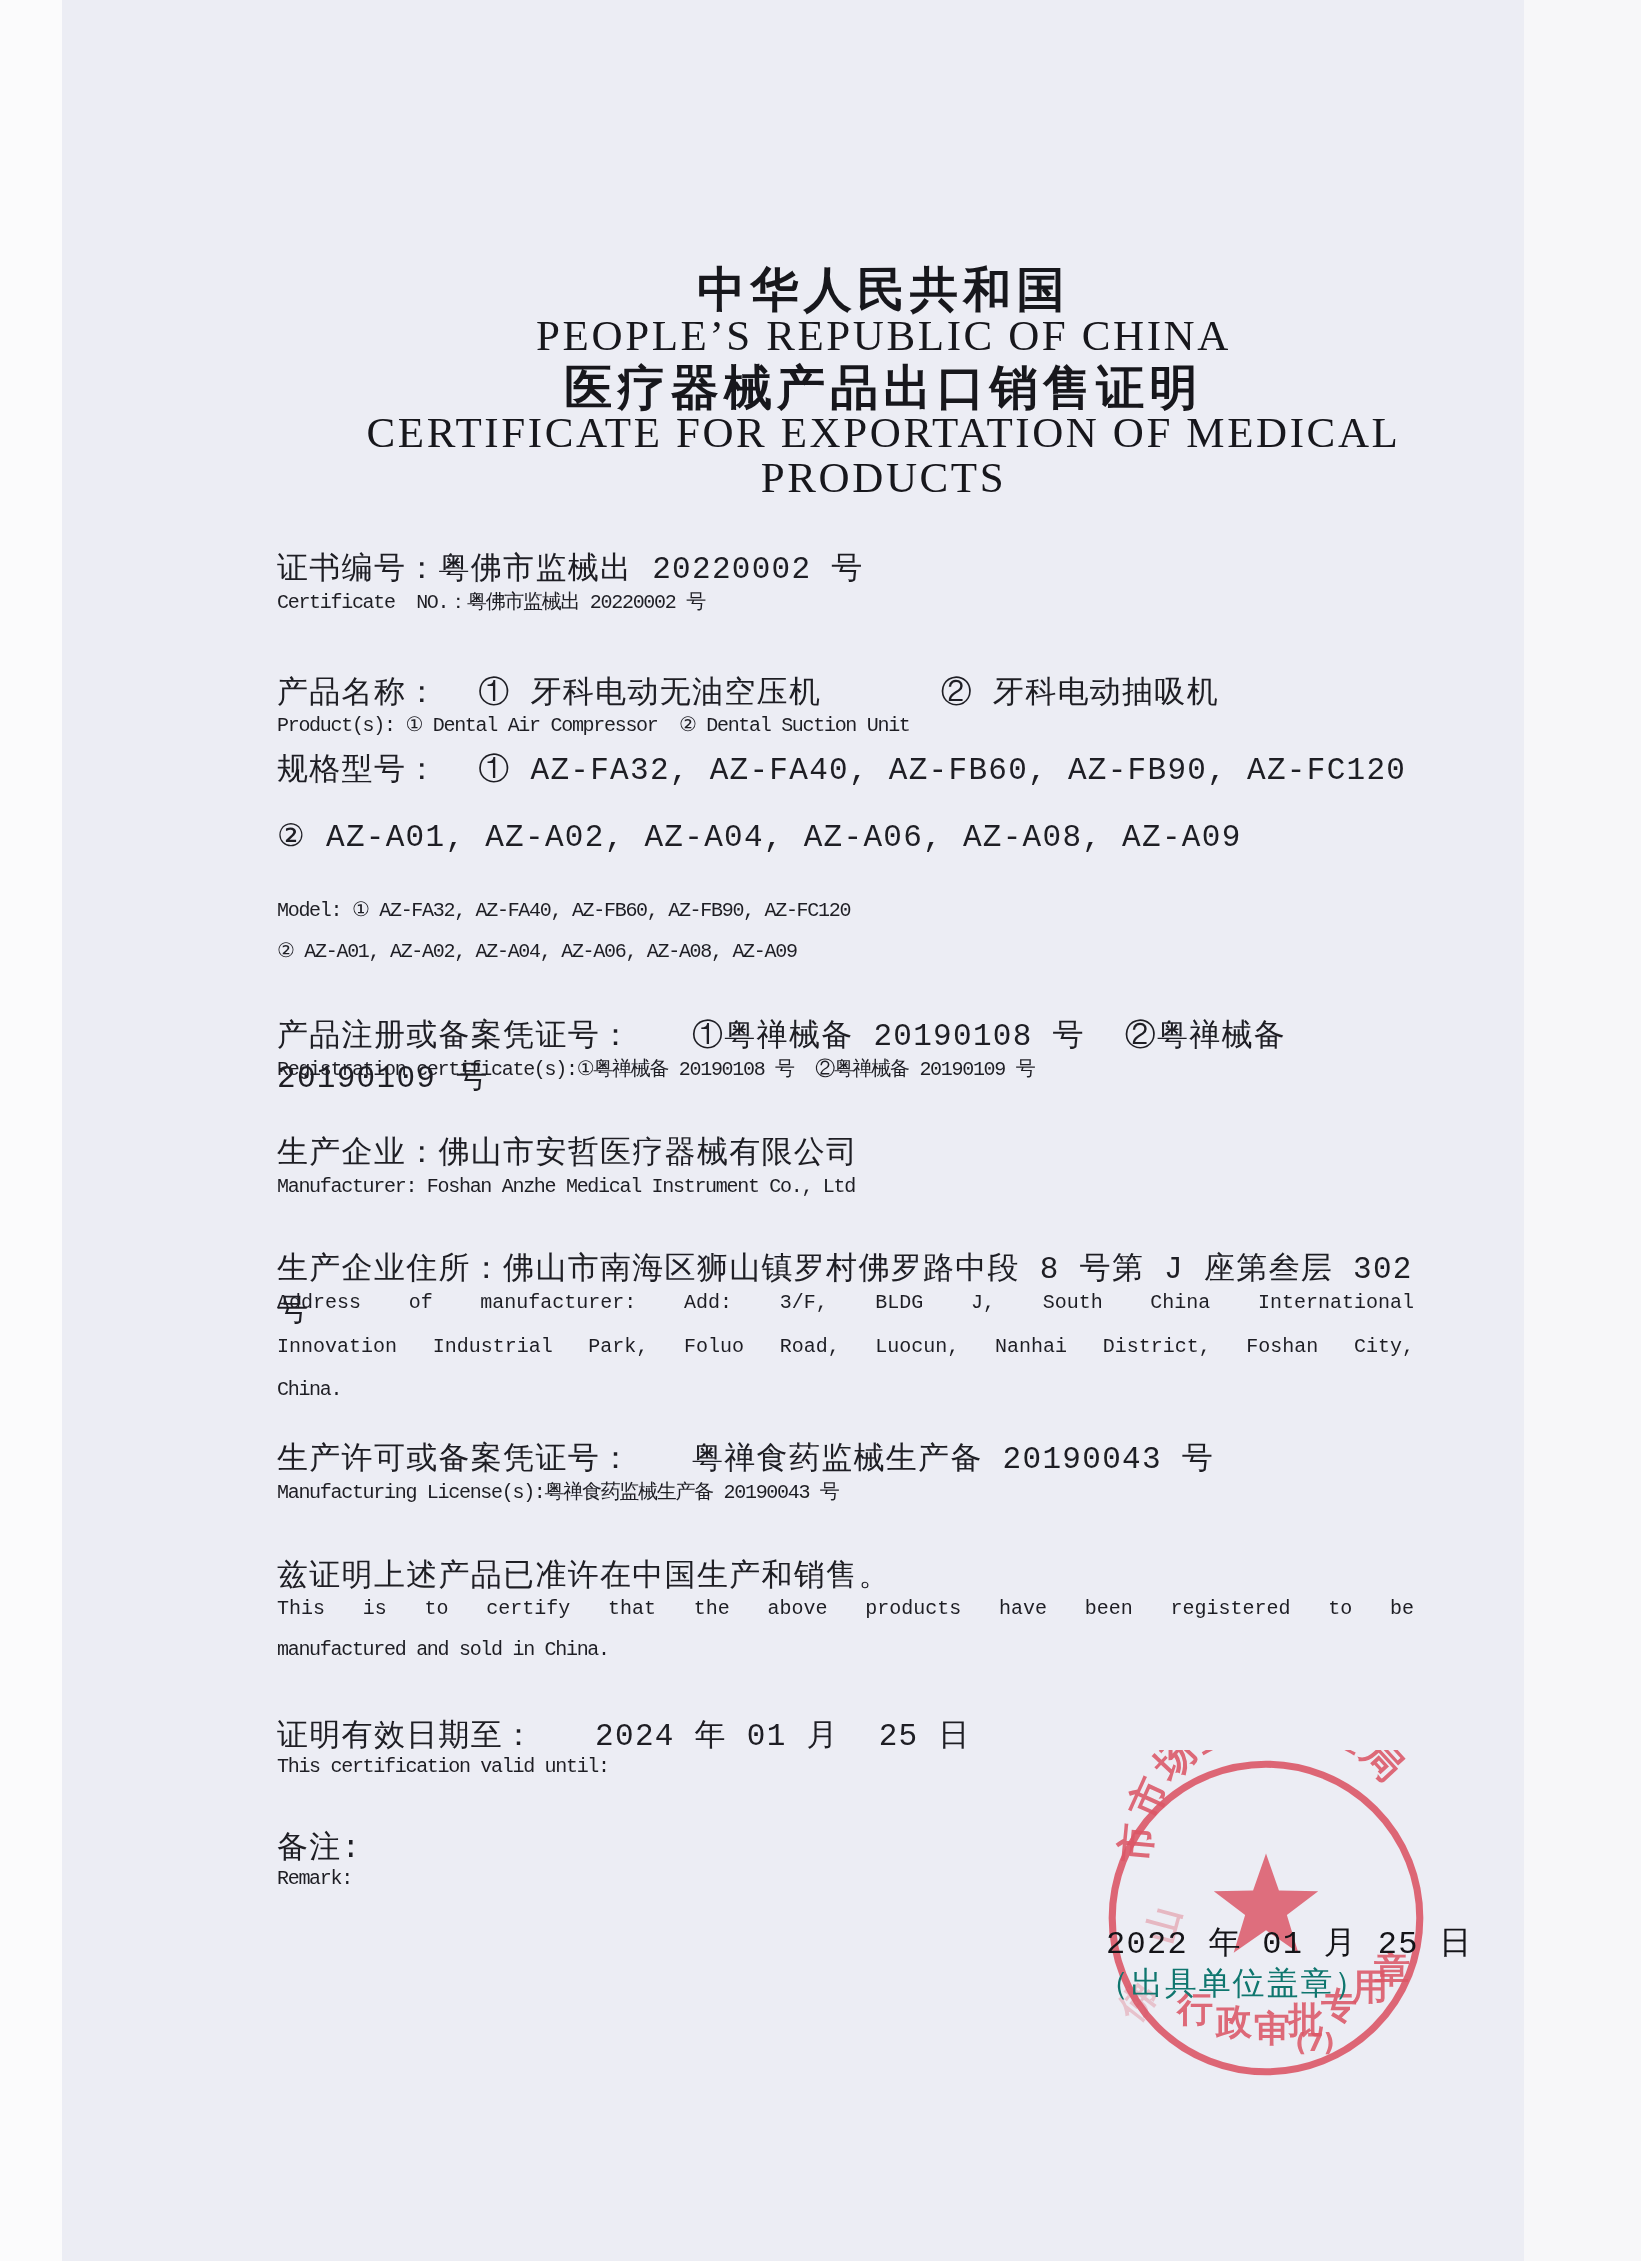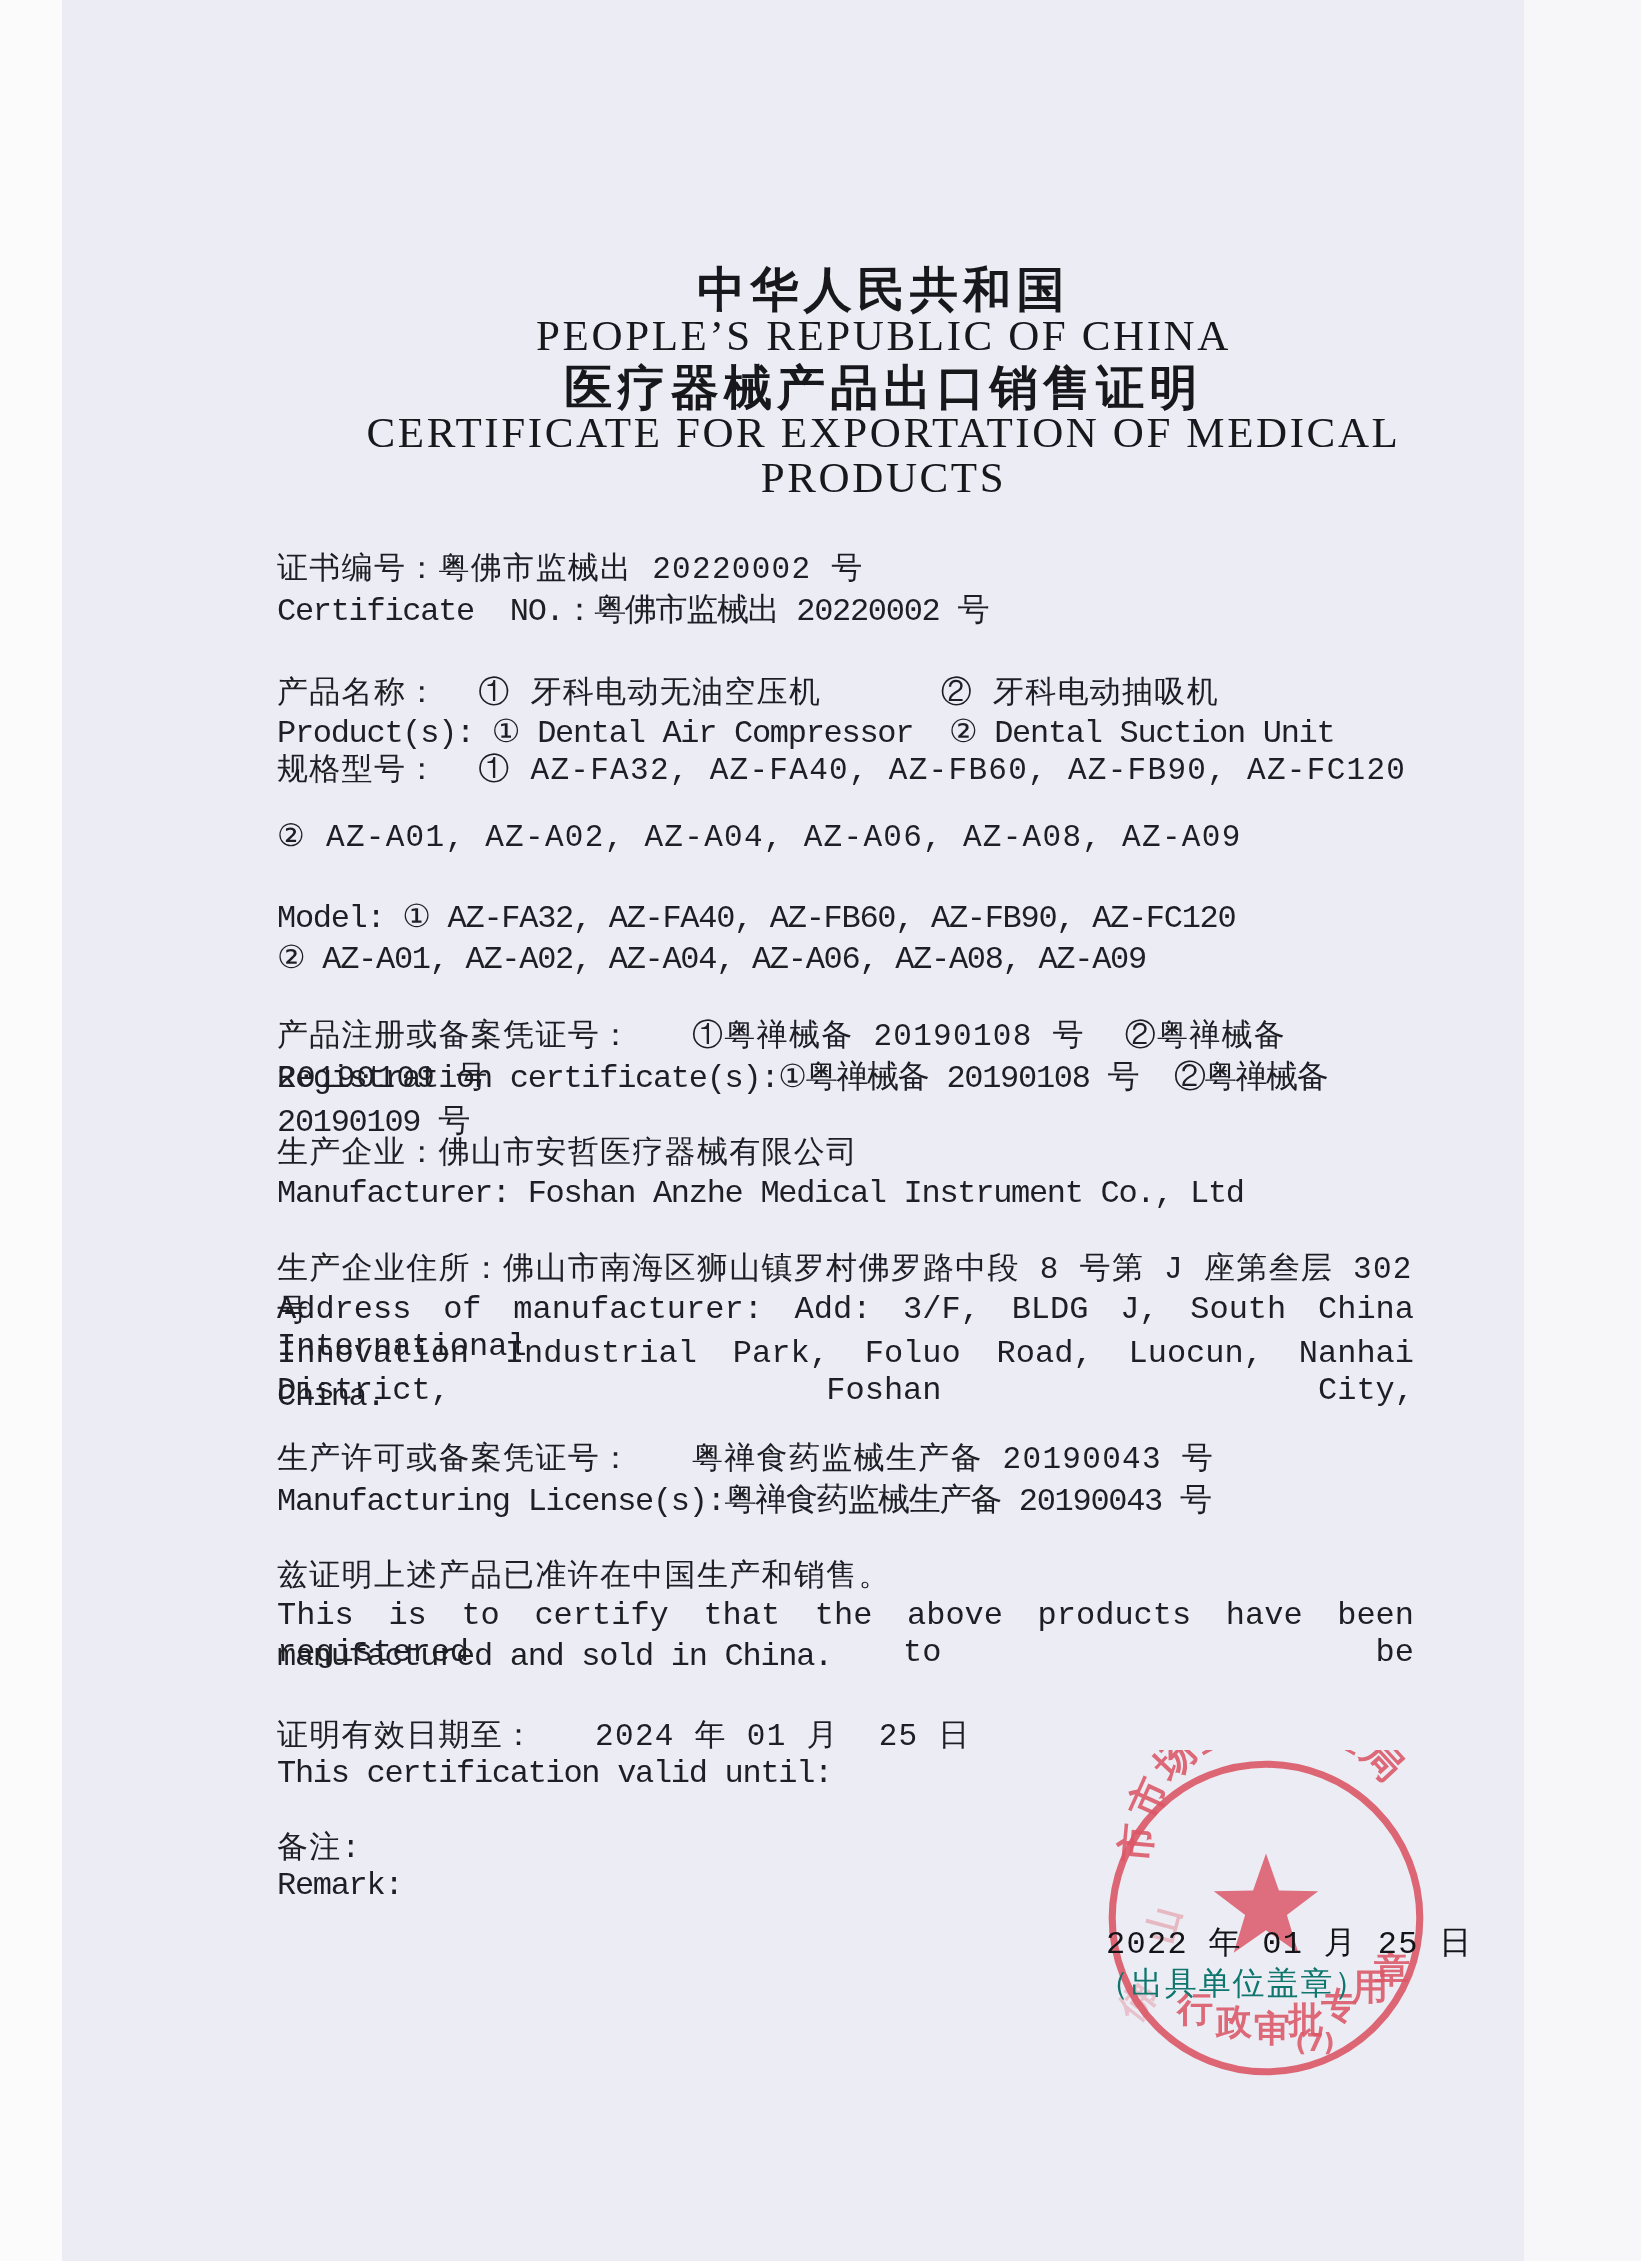--- a/index.html
+++ b/index.html
@@ -19,21 +19,21 @@
     color:#17171c; white-space:pre;
   }
   .t-zh{font-family:"DejaVu Serif","Liberation Serif",serif; font-size:48px; letter-spacing:5.2px; font-weight:600;}
   .t-en{font-family:"Liberation Serif","DejaVu Serif",serif; font-size:43px; letter-spacing:2.6px; font-weight:500;}
   
   .line{
     position:absolute; left:277px; width:1137px;
     white-space:pre-wrap; color:#1e1e24;
   }
   .zh{font-size:31px; letter-spacing:1.3px;}
-  .en{font-size:32px; letter-spacing:-1.3px;}
+  .en{font-size:20px; letter-spacing:-1.3px;}
   .just{white-space:normal; text-align:justify; text-align-last:justify; letter-spacing:0;}
   
   .stamp{
     position:absolute; left:1098px; top:1750px; width:336px; height:336px;
     z-index:1;
   }
   .stamp svg{position:absolute; left:0; top:0;}
   .bchar{
     position:absolute; transform:translate(-50%,-50%);
     font-family:"DejaVu Sans","Liberation Sans",sans-serif;

